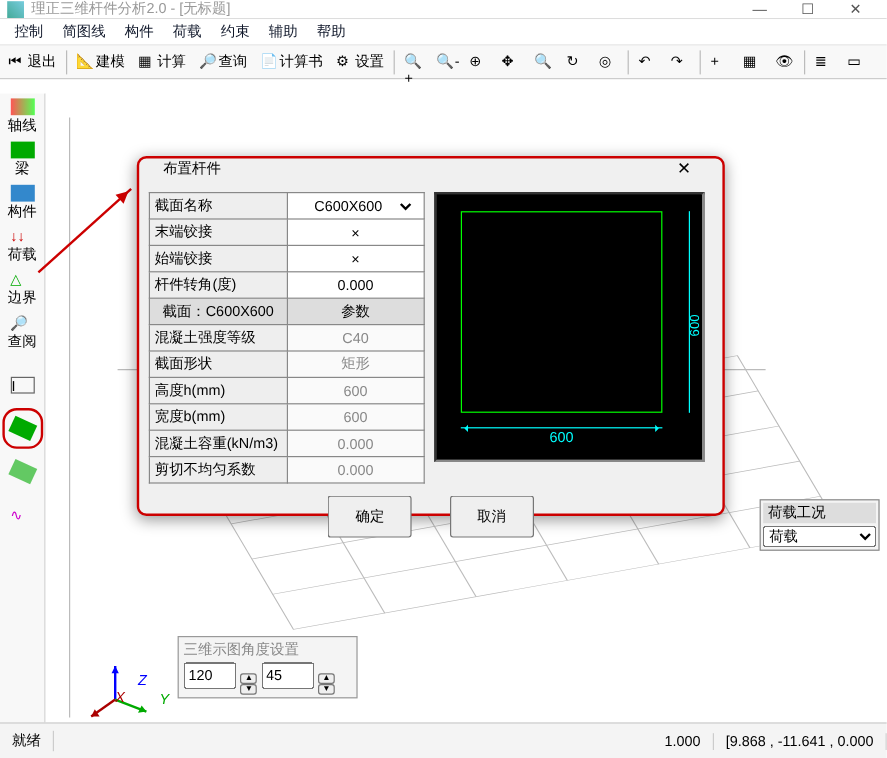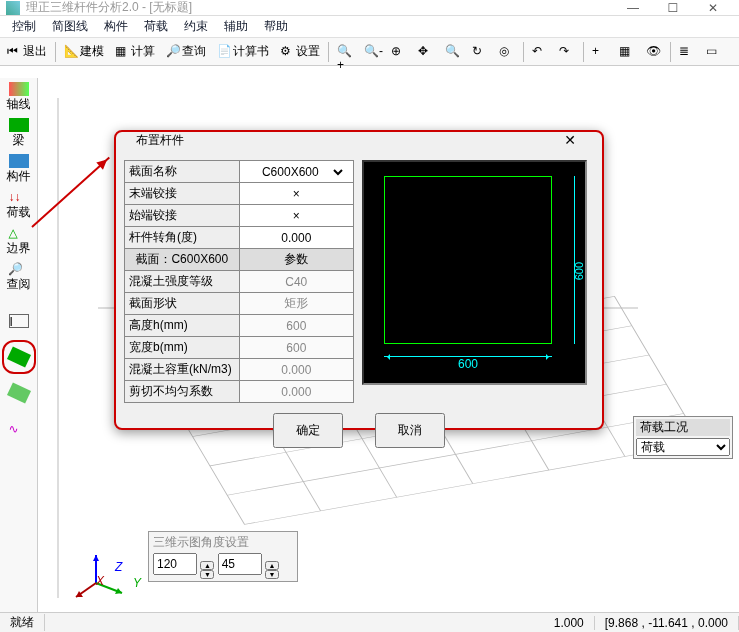--- a/index.html
+++ b/index.html
@@ -40,21 +40,21 @@
 .floatpanel select { width:100%; margin-top:2px;}
 
 
 .anglebox { position:absolute; left:110px; bottom:30px; width:150px; background:#f4f4f4; border:1px solid #999; padding:2px 4px;}
 .anglebox .hdr { color:#888; font-size:12px; margin-bottom:2px;}
 .anglebox input { width:44px; text-align:left; padding:2px;}
 .anglebox .spin { display:inline-flex; flex-direction:column; }
 .anglebox .spin button { width:14px; height:9px; font-size:7px; line-height:6px; padding:0;}
 
 
-.statusbar { position:absolute; left:0; right:0; bottom:0; height:20px; background:#f4f4f4; border-top:1px solid #ccc; display:flex; align-items:center; font-size:12px;}
+.statusbar { position:absolute; left:0; right:0; bottom:0; height:30px; background:#f4f4f4; border-top:1px solid #ccc; display:flex; align-items:center; font-size:12px;}
 .statusbar .cell { padding:0 10px; border-right:1px solid #ccc;}
 .statusbar .spacer { flex:1;}
 
 
 .dialog { position:absolute; left:114px; top:130px; width:490px; height:300px; background:#f0f0f0; border:2px solid #c00; border-radius:8px; box-shadow:0 3px 12px rgba(0,0,0,.4); }
 .dialog .dtitle { height:24px; display:flex; align-items:flex-start; padding:0 20px; font-size:13px;}
 .dialog .dclose { margin-left:auto; width:24px; text-align:center; cursor:pointer; font-size:14px;}
 .dialog .dbody { display:flex; padding:4px 8px 4px 8px; gap:8px;}
 .dialog .left { width:230px;}
 .dialog table { width:100%; border-collapse:collapse; background:#fff;}

